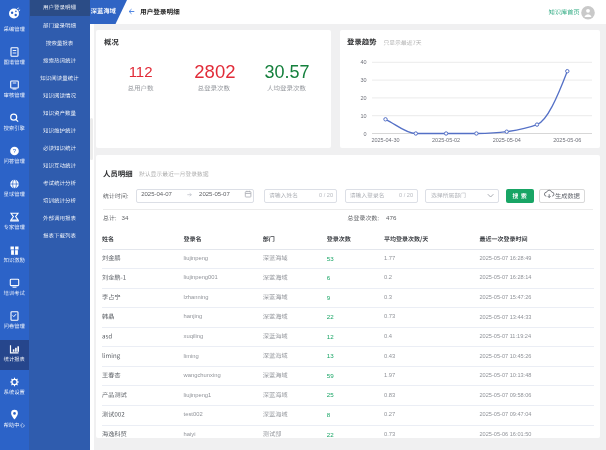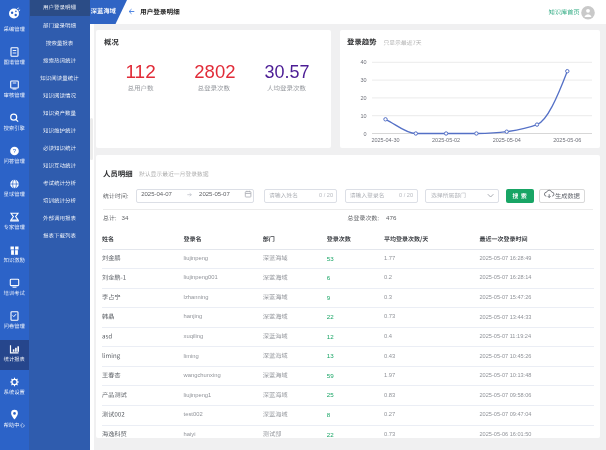--- a/index.html
+++ b/index.html
@@ -6,23 +6,23 @@
   </svg>
 <div class="a" style="left:0;top:0;width:29px;height:450px;background:#2c63c8"></div>
 <div class="a" style="left:0;top:340px;width:29px;height:30px;background:#26468c"></div>
 <div class="a" style="left:29px;top:0;width:60.5px;height:450px;background:#2f5cae"></div>
 <div class="a" style="left:29.5px;top:0;width:60px;height:16px;background:#2b4c86"></div>
 <div class="a" style="left:89.5px;top:24px;width:4px;height:426px;background:#fff"></div>
 <div class="a" style="left:90px;top:118px;width:3px;height:42px;background:#ececec;border-radius:2px"></div>
 <div class="a" style="left:96px;top:30px;width:235px;height:118px;background:#fff;border-radius:2px"></div>
 <div class="a" style="left:340px;top:30px;width:260px;height:118px;background:#fff;border-radius:2px"></div>
 <div class="a" style="left:96px;top:155px;width:504px;height:283px;background:#fff;border-radius:2px"></div>
-<div class="a" style="left:140.6px;top:63.8px;width:120px;margin-left:-60px;text-align:center;font-size:19px;line-height:16px;color:#e12b38">112</div>
+<div class="a" style="left:140.6px;top:63.8px;width:120px;margin-left:-60px;text-align:center;font-size:15px;line-height:16px;color:#e12b38">112</div>
 <div class="a" style="left:214.9px;top:63.8px;width:120px;margin-left:-60px;text-align:center;font-size:18.5px;line-height:16px;color:#e12b38">2802</div>
-<div class="a" style="left:287px;top:63.8px;width:120px;margin-left:-60px;text-align:center;font-size:18px;line-height:16px;color:#4c1d95">30.57</div>
+<div class="a" style="left:287px;top:63.8px;width:120px;margin-left:-60px;text-align:center;font-size:18px;line-height:16px;color:#15803d">30.57</div>
 <svg class="a" width="606" height="450" viewBox="0 0 606 450" style="left:0;top:0">
     <line x1="372" x2="592" y1="62.3" y2="62.3" stroke="#ebebeb" stroke-width="1"></line>
     <line x1="372" x2="592" y1="80.1" y2="80.1" stroke="#ebebeb" stroke-width="1"></line>
     <line x1="372" x2="592" y1="97.9" y2="97.9" stroke="#ebebeb" stroke-width="1"></line>
     <line x1="372" x2="592" y1="115.7" y2="115.7" stroke="#ebebeb" stroke-width="1"></line>
     <line x1="372" x2="592" y1="133.5" y2="133.5" stroke="#d7d7d7" stroke-width="1"></line>
     <text x="366.5" y="64.3" text-anchor="end" font-size="5.5" fill="#6e7079">40</text>
     <text x="366.5" y="82.1" text-anchor="end" font-size="5.5" fill="#6e7079">30</text>
     <text x="366.5" y="99.9" text-anchor="end" font-size="5.5" fill="#6e7079">20</text>
     <text x="366.5" y="117.7" text-anchor="end" font-size="5.5" fill="#6e7079">10</text>

